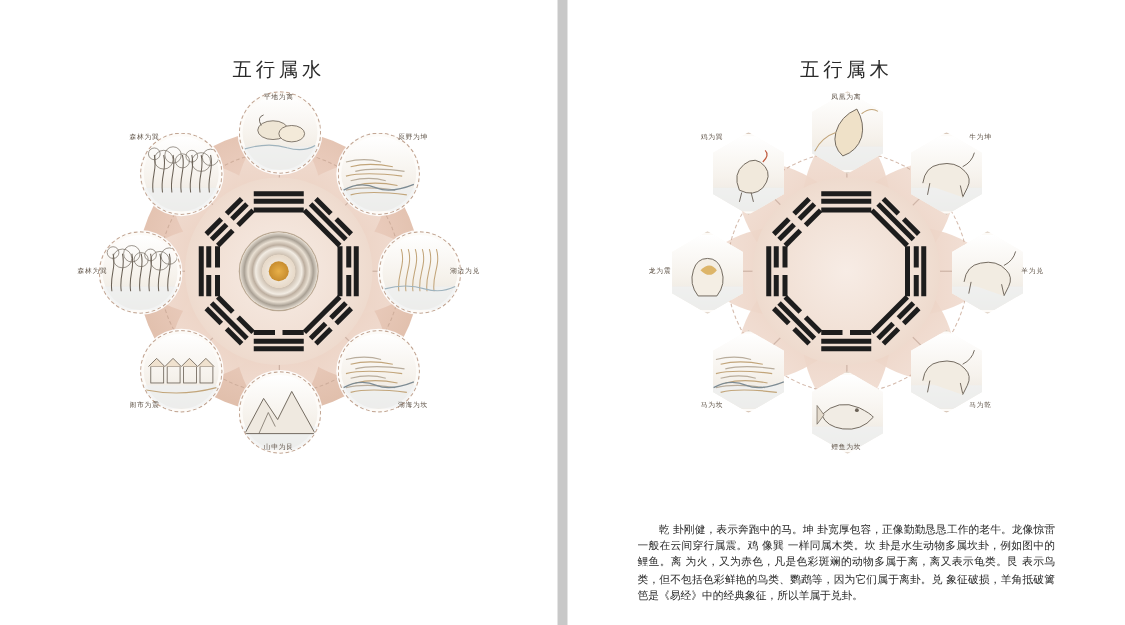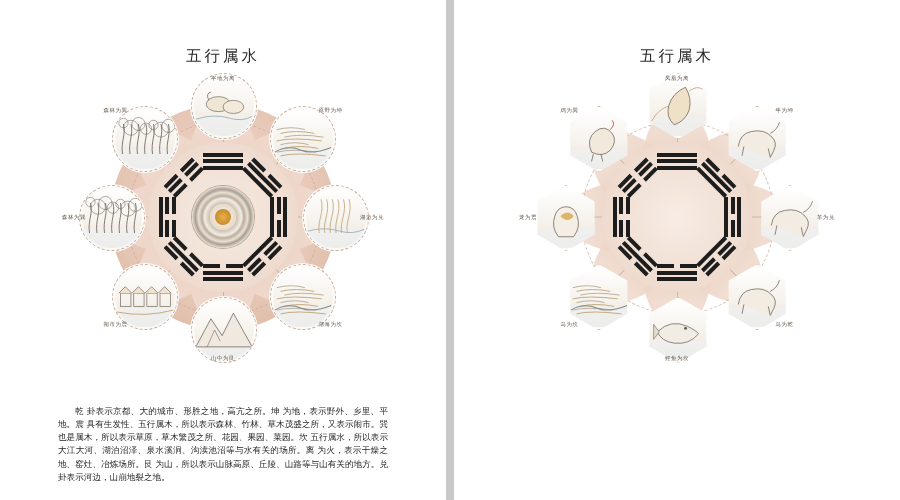--- a/index.html
+++ b/index.html
@@ -412,21 +412,20 @@
           <div class="label" style="left: 272.48px; top: 37.5198px;">原野为坤</div>
           <div class="label" style="left: 314px; top: 145px;">湖边为兑</div>
           <div class="label" style="left: 272.48px; top: 252.48px;">湖海为坎</div>
           <div class="label" style="left: 165px; top: 286px;">山中为艮</div>
           <div class="label" style="left: 57.5198px; top: 252.48px;">闹市为震</div>
           <div class="label" style="left: 16px; top: 145px;">森林为巽</div>
           <div class="label" style="left: 57.5198px; top: 37.5198px;">森林为巽</div>
         </div>
     </div>
 
-    <div class="body-text">乾 卦表示京都、大的城市、形胜之地，高亢之所。坤 为地，表示野外、乡里、平地。震 具有生发性、五行属木，所以表示森林、竹林、草木茂盛之所，又表示闹市。巽 也是属木，所以表示草原，草木繁茂之所、花园、果园、菜园。坎 五行属水，所以表示大江大河、湖泊沼泽、泉水溪涧、沟渎池沼等与水有关的场所。离 为火，表示干燥之地、窑灶、冶炼场所。艮 为山，所以表示山脉高原、丘陵、山路等与山有关的地方。兑 卦表示河边，山崩地裂之地。</div>
   </div>
 
   <div class="page right">
     <div class="page-title">五行属木</div>
 
     <div class="diagram" id="diag-right">
       <div class="petals" id="petals-right">
           <div class="petal" style="transform: rotate(0deg) translateY(-48px);"></div>
           <div class="petal" style="transform: rotate(45deg) translateY(-48px);"></div>
           <div class="petal" style="transform: rotate(90deg) translateY(-48px);"></div>
@@ -639,15 +638,16 @@
           <div class="label" style="left: 57.5198px; top: 37.5198px;">鸡为巽</div>
           <div class="label" style="left: 272.48px; top: 37.5198px;">牛为坤</div>
           <div class="label" style="left: 16px; top: 145px;">龙为震</div>
           <div class="label" style="left: 314px; top: 145px;">羊为兑</div>
           <div class="label" style="left: 57.5198px; top: 252.48px;">马为坎</div>
           <div class="label" style="left: 272.48px; top: 252.48px;">马为乾</div>
           <div class="label" style="left: 165px; top: 286px;">鲤鱼为坎</div>
         </div>
     </div>
 
+    <div class="body-text">乾 卦刚健，表示奔跑中的马。坤 卦宽厚包容，正像勤勤恳恳工作的老牛。龙像惊雷一般在云间穿行属震。鸡 像巽 一样同属木类。坎 卦是水生动物多属坎卦，例如图中的鲤鱼。离 为火，又为赤色，凡是色彩斑斓的动物多属于离，离又表示龟类。艮 表示鸟类，但不包括色彩鲜艳的鸟类、鹦鹉等，因为它们属于离卦。兑 象征破损，羊角抵破篱笆是《易经》中的经典象征，所以羊属于兑卦。</div>
   </div>
 
 </div>
 
 </body></html>

